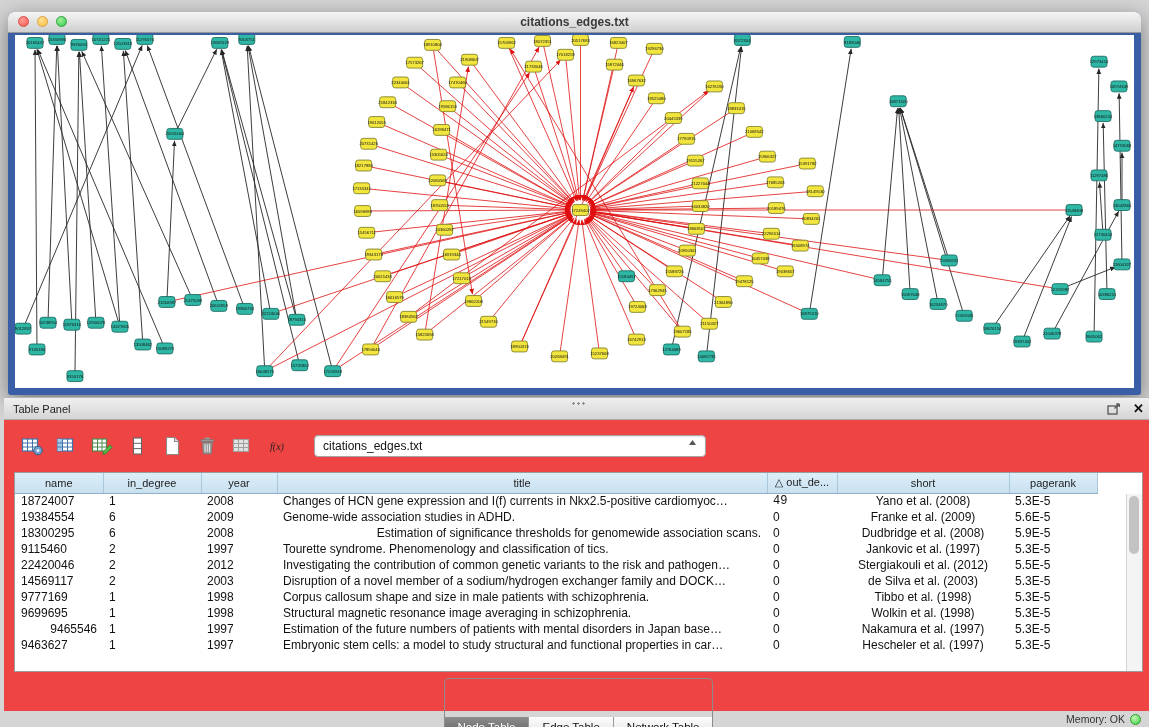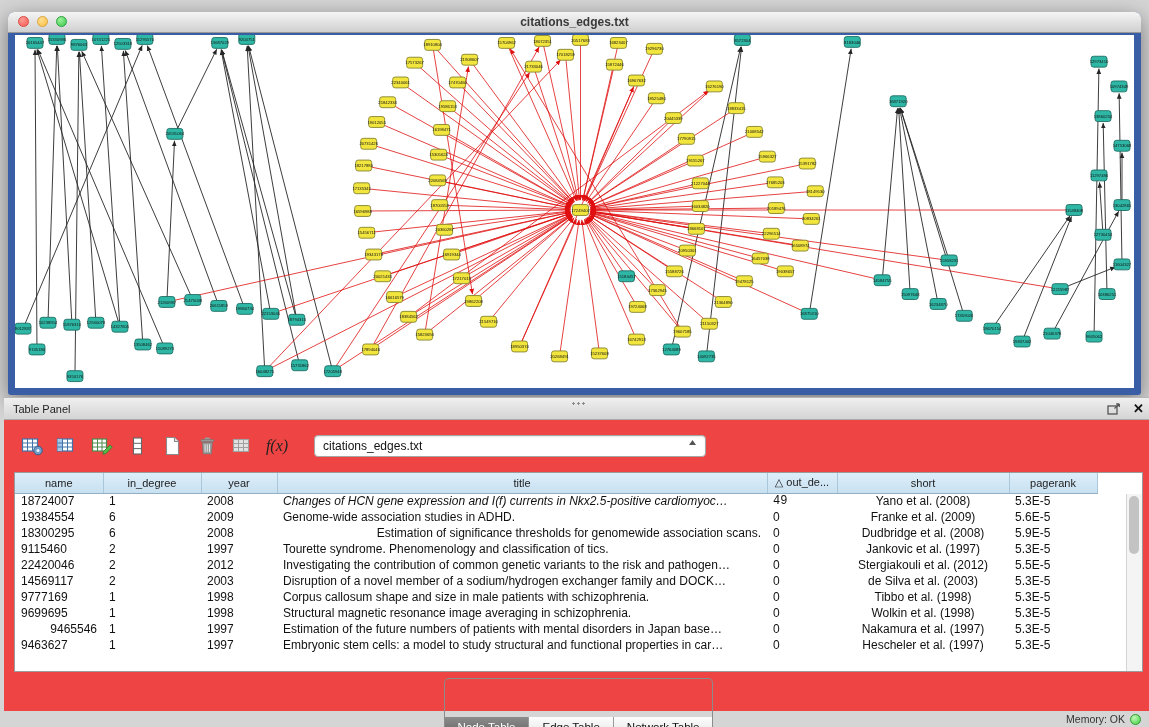--- a/index.html
+++ b/index.html
@@ -45,21 +45,21 @@
     background-size:5px 5px;
   }
   .header-icons{margin-left:auto;display:flex;gap:12px;align-items:center;}
   .hdr-btn{background:none;border:none;padding:0;display:flex;align-items:center;cursor:default;}
   .close-x{font-size:13px;font-weight:bold;color:#111;line-height:1;}
   .toolbar{display:flex;align-items:center;padding:11px 0 5px 14px;height:30px;}
   .tool-btn{
     width:28px;height:26px;margin-right:7px;background:transparent;border:none;
     display:flex;align-items:center;justify-content:center;padding:0;
   }
-  .fx-label{font-family:"Liberation Serif",serif;font-style:italic;font-size:16px;color:#222;}
+  .fx-label{font-family:"Liberation Serif",serif;font-style:italic;font-size:10px;color:#222;}
   .combo{
     margin-left:16px;width:392px;height:22px;background:#fff;
     border:1px solid #a6a6a6;border-radius:4px;display:flex;align-items:center;
     padding:0 8px;font-size:12px;color:#111;box-shadow:inset 0 1px 2px rgba(0,0,0,.10);
     box-sizing:border-box;
   }
   .combo-arrows{margin-left:auto;display:flex;flex-direction:column;line-height:4px;}
   .combo-arrows svg{display:block;}
   .table-wrap{
     margin:6px 10px 0;background:#fff;border:1px solid #9b9b9b;
@@ -861,21 +861,21 @@
             <th style="width: 70px;">△ out_de...</th>
             <th style="width: 172px;">short</th>
             <th style="width: 88px;">pagerank</th>
           </tr>
         </thead>
       <tbody id="table-body">
           <tr>
             <td style="text-align: left;">18724007</td>
             <td style="text-align: left;">1</td>
             <td style="text-align: left;">2008</td>
-            <td style="text-align: left; font-style: italic;">Changes of HCN gene expression and I(f) currents in Nkx2.5-positive cardiomyoc…</td>
+            <td style="text-align: left;">Changes of HCN gene expression and I(f) currents in Nkx2.5-positive cardiomyoc…</td>
             <td style="text-align: left; font-family: Liberation Mono, monospace;">49</td>
             <td style="text-align: center;">Yano et al. (2008)</td>
             <td style="text-align: left;">5.3E-5</td>
           </tr>
           <tr>
             <td style="text-align: left;">19384554</td>
             <td style="text-align: left;">6</td>
             <td style="text-align: left;">2009</td>
             <td style="text-align: left;">Genome-wide association studies in ADHD.</td>
             <td style="text-align: left;">0</td>

